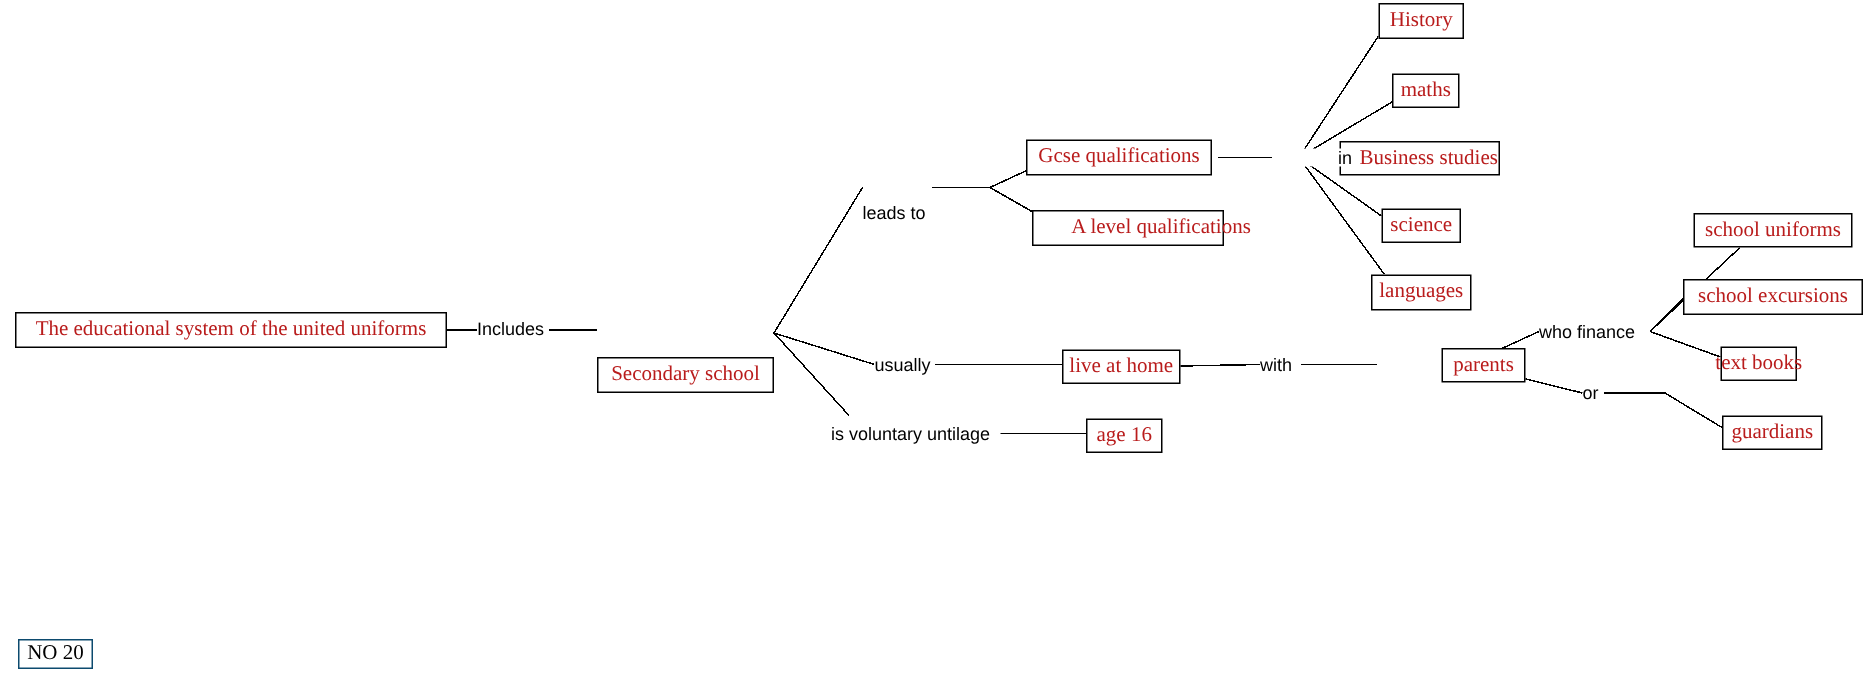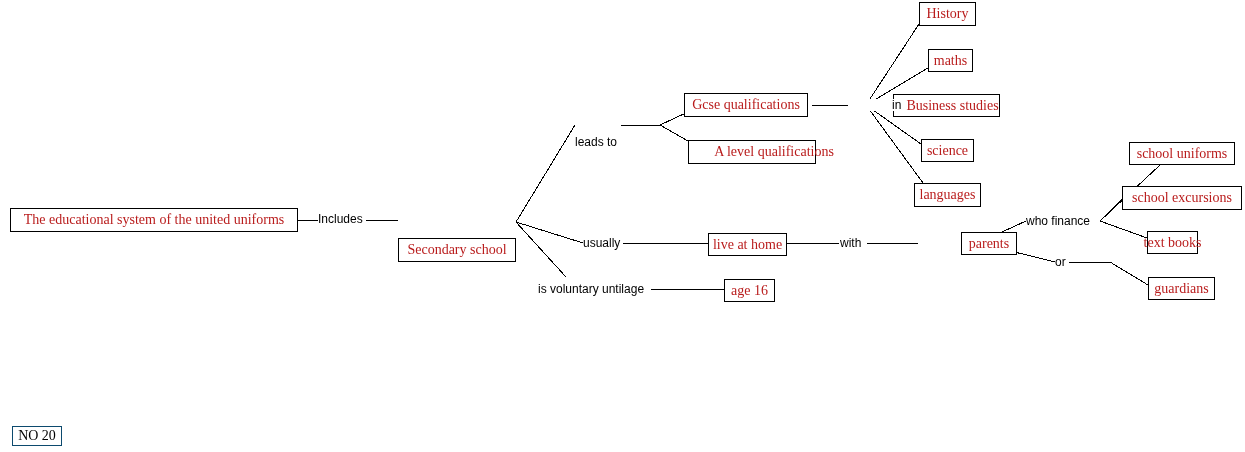--- a/index.html
+++ b/index.html
@@ -113,20 +113,20 @@
       <div class="node" style="left: 1147px; top: 231px; width: 51px; height: 23px;">text books</div>
       <div class="node" style="left: 1148px; top: 277px; width: 67px; height: 23px;">guardians</div>
       <div class="node" style="left: 724px; top: 279px; width: 51px; height: 23px;">age 16</div>
     </div>
   <div id="labels-layer">
       <div class="link-label" style="left: 318px; top: 213px; width: 48px;">Includes</div>
       <div class="link-label" style="left: 575px; top: 136px; width: 46px;">leads to</div>
       <div class="link-label" style="left: 848px; top: 99px; width: 13px; padding-left: 44px;">in</div>
       <div class="link-label" style="left: 583px; top: 237px; width: 40px;">usually</div>
       <div class="link-label" style="left: 840px; top: 237px; width: 27px;">with</div>
-      <div class="link-label" style="left: 538px; top: 283px; width: 113px;">is voluntary untilage</div>
+      <div class="link-label" style="left: 554px; top: 283px; width: 113px;">is voluntary untilage</div>
       <div class="link-label" style="left: 1026px; top: 215px; width: 66px;">who finance</div>
       <div class="link-label" style="left: 1055px; top: 256px; width: 14px;">or</div>
     </div>
 
   <div class="stamp" style="left: 12px; top: 426px; width: 50px; height: 20px;">NO 20</div>
 
 </div>
 
 </body></html>

